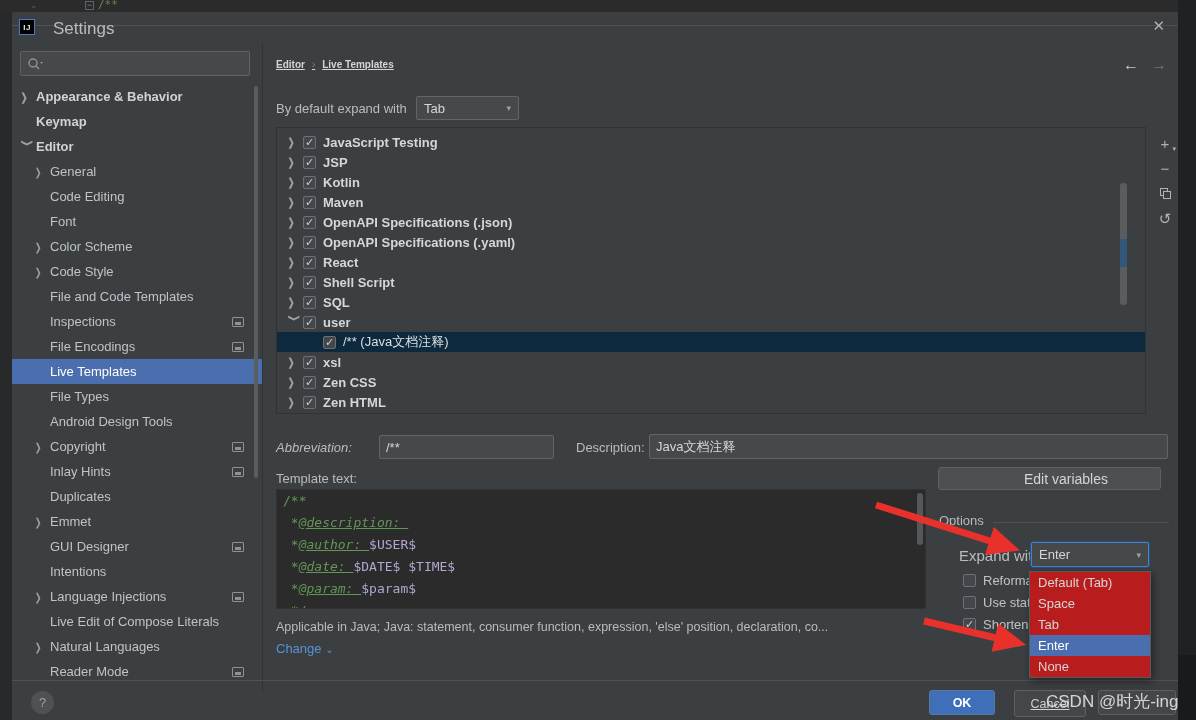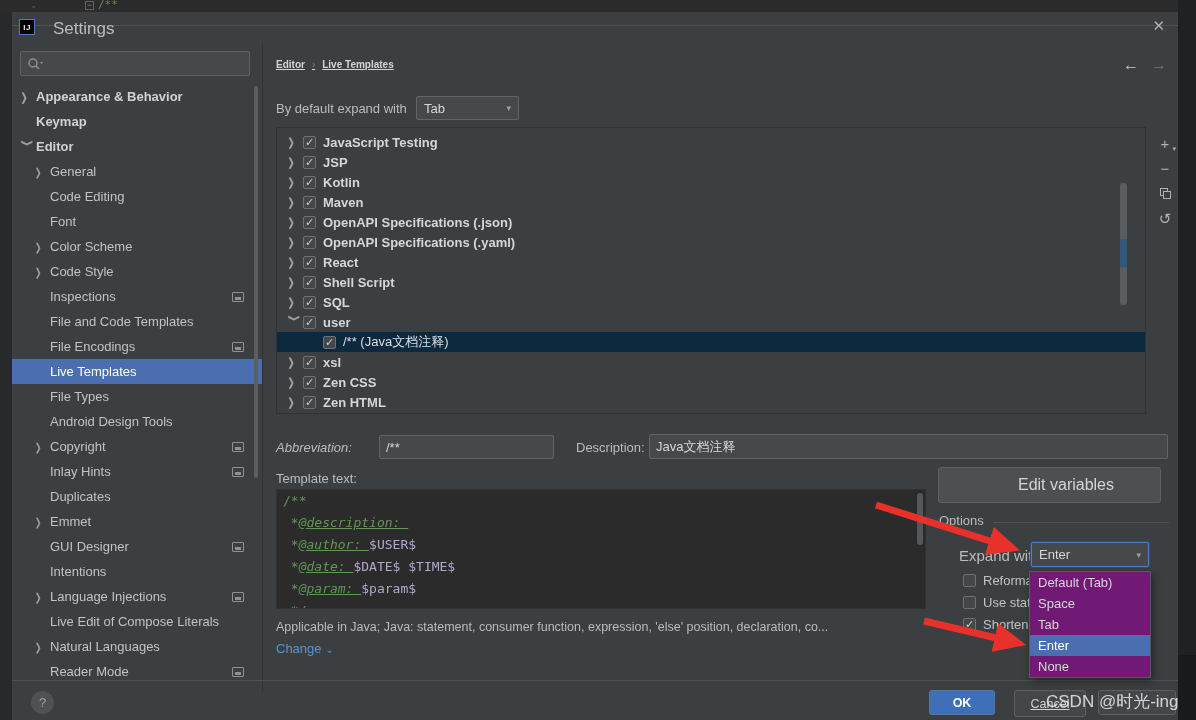--- a/index.html
+++ b/index.html
@@ -86,22 +86,22 @@
   #abbr-label { left:13px; top:397px;font-style:italic; }
   #abbr-input { position:absolute; left:116px; top:392px; width:175px; height:24px; background:#45494a;
     border:1px solid #646464; border-radius:2px; color:#d6d6d6; font-size:13px; padding-left:6px;
     display:flex; align-items:center; }
   #desc-label { left:313px; top:397px; }
   #desc-input { position:absolute; left:386px; top:391px; width:519px; height:25px; background:#45494a;
     border:1px solid #646464; border-radius:2px; color:#d6d6d6; font-size:13px; padding-left:6px;
     display:flex; align-items:center; }
 
   #tmpl-text-label { left:13px; top:428px; }
-  #edit-vars-btn { position:absolute; left:675px; top:424px; width:223px; height:36px; background:#4c5052;
-    border:1px solid #5e6163; border-radius:3px; color:#d4d4d4; font-size:16px;
+  #edit-vars-btn { position:absolute; left:675px; top:424px; width:223px; height:23px; background:#4c5052;
+    border:1px solid #5e6163; border-radius:3px; color:#d4d4d4; font-size:14px;
     display:flex; align-items:center; justify-content:center; cursor:pointer;padding-left:33px; }
 
   
   #code-area { position:absolute; left:13px; top:446px; width:650px; height:120px; background:#2b2b2b;
     border:1px solid #323232; overflow:hidden; }
   .code-line { font:13px "DejaVu Sans Mono", monospace; line-height:22px; white-space:pre; padding-left:6px; }
   .seg-comment { color:#629755; }
   .seg-tag { color:#629755; font-style:italic; text-decoration:underline; }
   .seg-var { color:#b3a6cf; }
   #code-scroll { position:absolute; left:640px; top:3px; width:6px; height:52px; background:#55585a; border-radius:3px; }
@@ -114,21 +114,21 @@
   #options-title { position:absolute; left:676px; top:470px; font-size:13px; color:#bbbbbb; }
   #options-line { position:absolute; left:730px; top:479px; width:176px; height:1px; background:#515151; }
   #expand-with-label { position:absolute; left:696px; top:504px; font-size:15px; color:#bbbbbb; }
   #combo-expand { position:absolute; left:768px; top:499px; width:118px; height:25px;
     border:1px solid #4a80c8; box-shadow:0 0 0 1px #2b4e7e; }
   #options-checks { position:absolute; left:700px; top:526px; width:78px; }
   .opt-row { height:22px; display:flex; align-items:center; font-size:13px; color:#bfc3c6; overflow:hidden; }
   .opt-row .lbl { white-space:nowrap; overflow:hidden; width:52px; }
 
   
-  #expand-popup { position:absolute; left:766px; top:528px; width:122px; height:107px; background:#701a75;
+  #expand-popup { position:absolute; left:766px; top:528px; width:122px; height:107px; background:#b91c1c;
     border:1px solid #565a5c; box-shadow:2px 3px 8px rgba(0,0,0,.45); z-index:5; }
   .pop-item { height:21px; display:flex; align-items:center; padding-left:8px; font-size:13px; color:#d6d6d6; cursor:pointer; }
   .pop-item.sel { background:#4b6eaf; color:#fff; }
 
   
   #footer { position:absolute; left:0; top:668px; width:100%; height:40px; border-top:1px solid #515151; }
   #help-btn { position:absolute; left:19px; top:10px; width:23px; height:23px; border-radius:50%;
     background:#4e5254; color:#9da0a2; font-size:13px; display:flex; align-items:center; justify-content:center; cursor:pointer; }
   #ok-btn { position:absolute; left:917px; top:9px; width:66px; height:25px; background:#3f6fb8;
     border:1px solid #55799f; border-radius:3px; color:#fff; font-size:12.5px; font-weight:bold;
@@ -199,26 +199,26 @@
         <div class="side-item ind1">
           <span class="chev">❯</span>
           <span>Color Scheme</span>
         </div>
         <div class="side-item ind1">
           <span class="chev">❯</span>
           <span>Code Style</span>
         </div>
         <div class="side-item ind1">
           <span class="chev none">❯</span>
+          <span>File and Code Templates</span>
+        </div>
+        <div class="side-item ind1">
+          <span class="chev none">❯</span>
           <span>Inspections</span>
           <span class="gear"></span>
-        </div>
-        <div class="side-item ind1">
-          <span class="chev none">❯</span>
-          <span>File and Code Templates</span>
         </div>
         <div class="side-item ind1">
           <span class="chev none">❯</span>
           <span>File Encodings</span>
           <span class="gear"></span>
         </div>
         <div class="side-item ind1 sel">
           <span class="chev none">❯</span>
           <span>Live Templates</span>
         </div>

